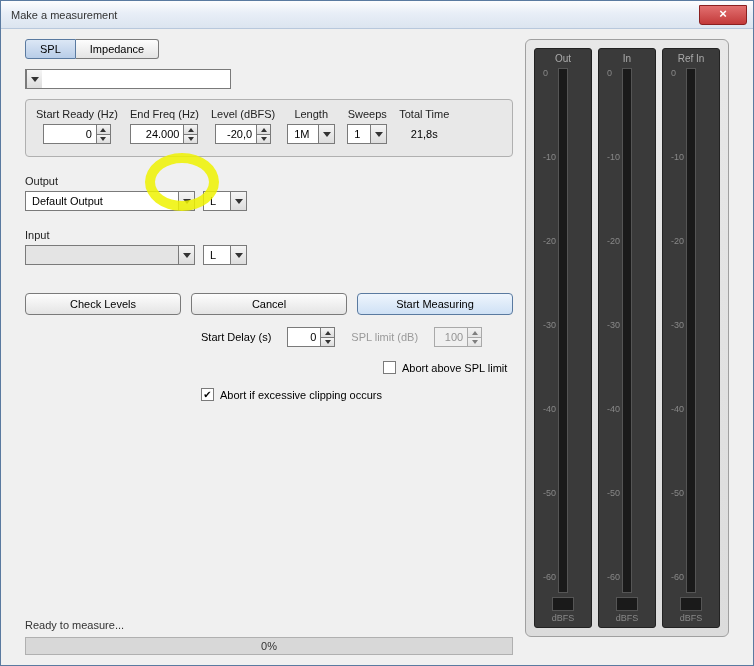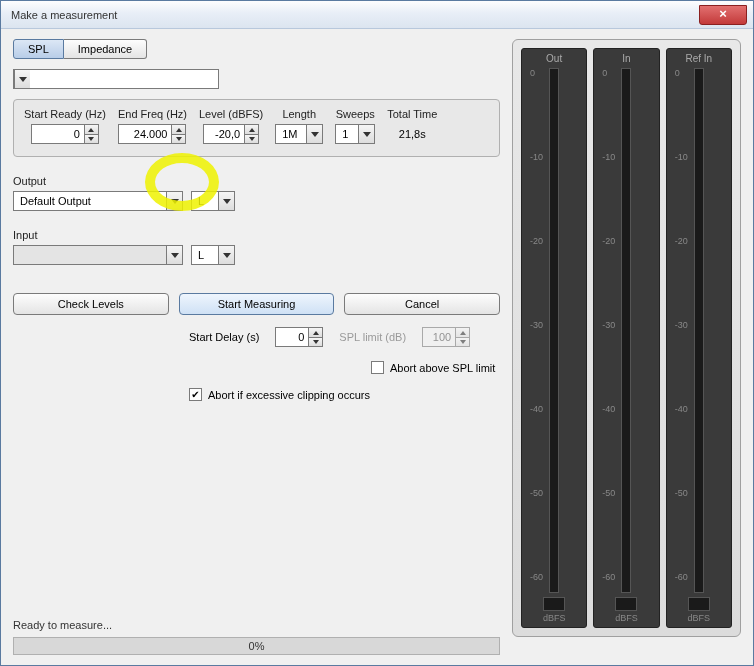--- a/index.html
+++ b/index.html
@@ -1,23 +1,23 @@
 <!DOCTYPE html>
 <html><head>
 <meta charset="utf-8">
 <style>
 * { box-sizing: border-box; font-family: Tahoma, "Segoe UI", sans-serif; font-size: 11px; }
 body { margin: 0; background: #fff; }
 .window { width: 754px; height: 666px; border: 1px solid #5a7aa0; background: #f0f0f0; position: relative; }
 .titlebar { height: 28px; background: linear-gradient(to bottom, #fdfdfe, #e8eef7 45%, #dce5f0); display: flex; align-items: center; padding: 0 6px 0 10px; border-bottom: 1px solid #b8c8dc; }
 .titlebar .title { flex: 1; color: #333; }
 .closebtn { width: 48px; height: 20px; background: linear-gradient(to bottom,#e27070,#c33a3a); border: 1px solid #8a2020; border-radius: 0 0 3px 3px; color: #fff; text-align: center; line-height: 16px; cursor: pointer; font-weight: bold; font-size: 13px; }
-.body { display: flex; padding: 10px 12px; gap: 12px; height: calc(100% - 28px); }
+.body { display: flex; padding: 10px 24px; gap: 12px; height: calc(100% - 28px); }
 .left { flex: 1; display: flex; flex-direction: column; }
-.right { width: 229px; }
+.right { width: 204px; }
 
 .tabbtns { display: flex; margin-bottom: 10px; }
 .tabbtn { border: 1px solid #7a7a7a; background: linear-gradient(#fdfdfd,#e4e4e4); height: 20px; line-height: 18px; padding: 0 14px; cursor: pointer; }
 .tabbtn.active { background: linear-gradient(#dce7f5,#b8cde8); border-color: #5a7aa0; }
 .tabbtn:first-child { border-radius: 3px 0 0 3px; }
 .tabbtn:last-child { border-radius: 0 3px 3px 0; border-left: none; }
 
 .combo { display: inline-flex; align-items: center; border: 1px solid #7a7a7a; background: #fff; height: 20px; }
 .combo .txt { padding: 0 6px; flex: 1; }
 .combo .arrow { width: 16px; height: 100%; border-left: 1px solid #7a7a7a; background: linear-gradient(#f5f5f5,#ddd); display: flex; align-items: center; justify-content: center; }
@@ -185,22 +185,22 @@
         <div class="combo" style="width:44px">
           <span class="txt">L</span>
           <span class="arrow">
               <span class="tri"></span>
             </span>
         </div>
       </div>
 
       <div class="btnrow">
         <div class="btn">Check Levels</div>
+        <div class="btn">Cancel</div>
         <div class="btn primary">Start Measuring</div>
-        <div class="btn">Cancel</div>
       </div>
 
       <div class="delayrow">
         <span>Start Delay (s)</span>
         <div class="spin">
           <input style="width: 34px;" value="0">
           <div class="sbtns">
               <div class="sb">
                 <span class="tri-up"></span>
               </div>

